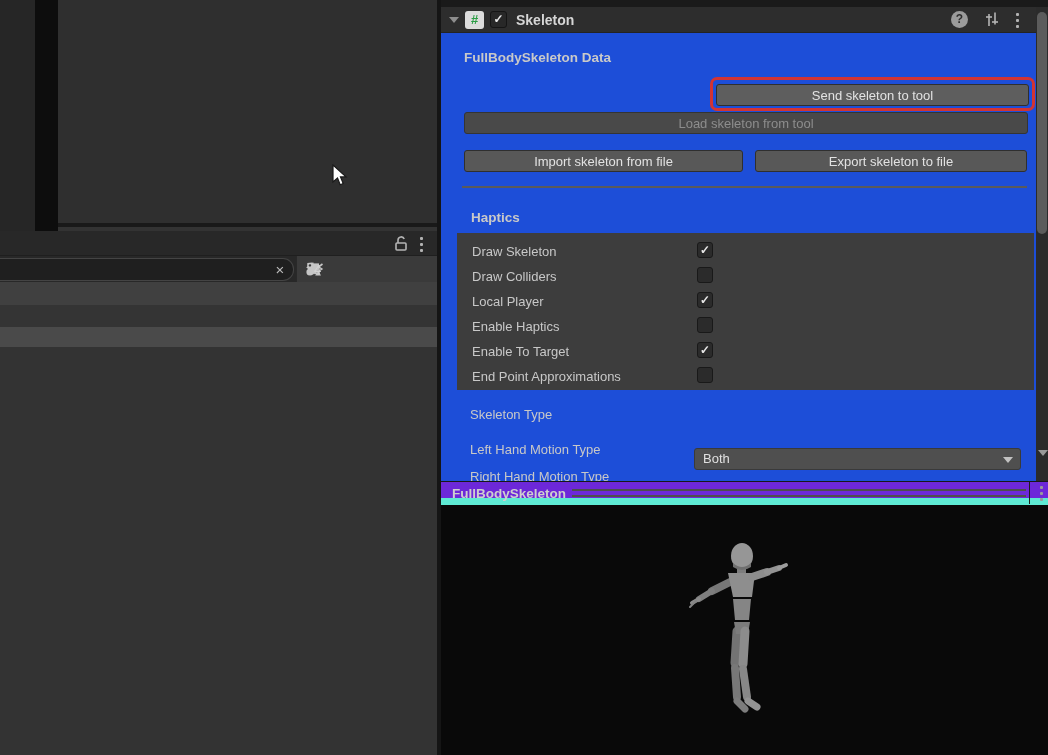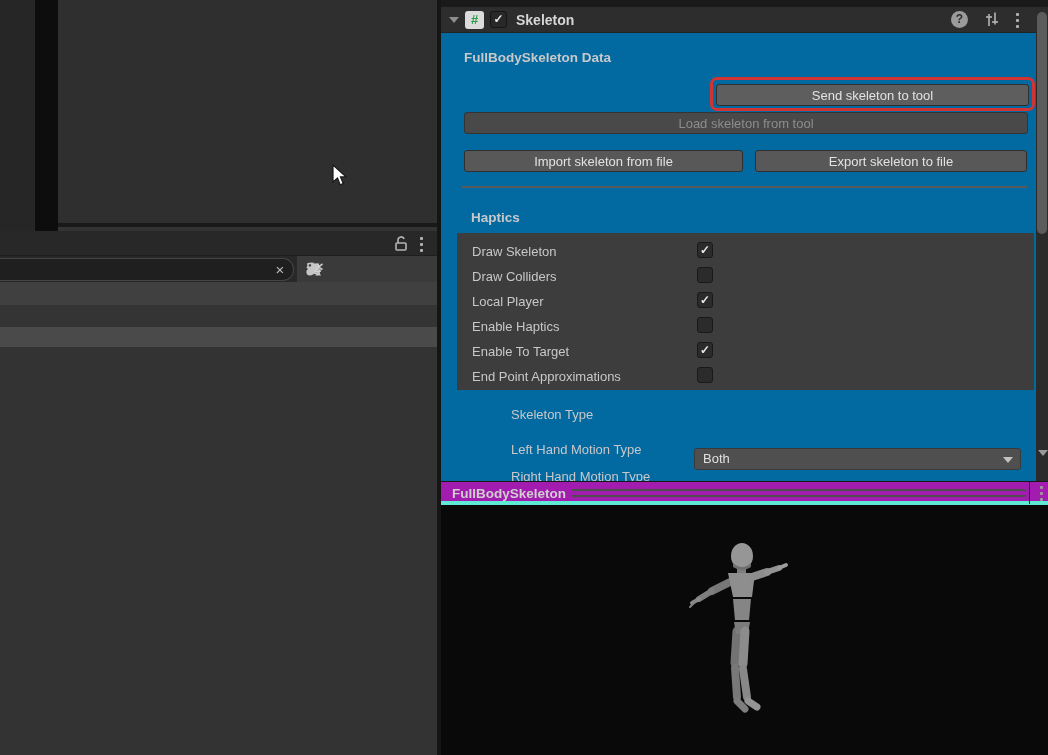--- a/index.html
+++ b/index.html
@@ -46,52 +46,52 @@
   .script-icon{left:24px;top:4px;width:19px;height:18px;background:#dcdcdc;border-radius:3px;
       text-align:center;line-height:18px;font-size:13px;font-weight:bold;color:#2a9d44;}
   .hdr-check{left:49px;top:4px;width:17px;height:17px;background:#282828;border:1px solid #151515;
       border-radius:3px;color:#eaeaea;font-size:12px;font-weight:bold;text-align:center;line-height:15px;}
   .insp-title{left:75px;top:5px;font-size:14px;font-weight:bold;color:#d6d6d6;}
   .help-icon{left:510px;top:4px;width:17px;height:17px;border-radius:50%;background:#9b9b9b;
       color:#2d2d2d;font-weight:bold;font-size:12px;text-align:center;line-height:17px;}
   .preset-icon{left:542px;top:4px;width:17px;height:17px;}
   .hdr-kebab{left:569px;top:4px;width:14px;height:18px;}
 
-  .insp-body{left:441px;top:33px;width:595px;height:448px;background:#0369a1;overflow:hidden;}
+  .insp-body{left:441px;top:33px;width:595px;height:448px;background:#1d4ed8;overflow:hidden;}
   .section-title{font-size:13.5px;font-weight:bold;color:#c9c9c9;}
   .fbs-title{left:23px;top:17px;}
   .btn{background:#585858;border:1px solid #2f2f2f;border-radius:3px;color:#e2e2e2;
       font-size:13px;display:flex;align-items:center;justify-content:center;cursor:default;}
   .btn-setup{left:23px;top:52px;width:245px;height:22px;}
   .red-rect{left:269px;top:44px;width:325px;height:34px;border:3px solid #d23434;border-radius:7px;}
   .btn-send{left:275px;top:51px;width:313px;height:22px;background:#5e5e5e;}
   .btn-load{left:23px;top:79px;width:564px;height:22px;background:#494949;color:#8d8d8d;border-color:#343434;}
   .btn-import{left:23px;top:117px;width:279px;height:22px;}
   .btn-export{left:314px;top:117px;width:272px;height:22px;}
   .divider{left:21px;top:153px;width:565px;height:2px;background:#5a5a5a;}
   .settings-title{left:30px;top:177px;}
   .settings-panel{left:16px;top:200px;width:577px;height:157px;background:#3d3d3d;}
   .trow{left:0;width:595px;height:25px;}
   .tlabel{left:31px;top:3px;font-size:13px;color:#c8c8c8;}
   .tbox{left:256px;top:1px;width:16px;height:16px;background:#2b2b2b;border:1px solid #191919;
       border-radius:3px;color:#e8e8e8;font-size:12px;font-weight:bold;text-align:center;line-height:14px;}
   .ddrow{left:0;width:595px;height:26px;}
-  .ddlabel{left:29px;top:3px;font-size:13px;color:#c8c8c8;margin-left:41px;}
+  .ddlabel{left:29px;top:3px;font-size:13px;color:#c8c8c8;}
   .ddselect{left:253px;top:0;width:327px;height:22px;background:#4f4f4f;border:1px solid #3a3a3a;
       border-radius:3px;font-size:13px;color:#e0e0e0;line-height:20px;padding-left:8px;margin-top:44px;}
   .ddarrow{right:7px;top:8px;width:0;height:0;border-left:5px solid transparent;
       border-right:5px solid transparent;border-top:6px solid #c2c2c2;}
 
   .scrollbar{left:1036px;top:7px;width:12px;height:474px;background:#2b2b2b;}
   .thumb{left:1px;top:5px;width:10px;height:222px;background:#5c5c5c;border-radius:5px;}
   .scroll-down{left:2px;top:443px;width:0;height:0;border-left:5px solid transparent;
       border-right:5px solid transparent;border-top:6px solid #999999;}
 
-  .preview-header{left:441px;top:481px;width:607px;height:24px;background:#a21caf;
-      border-top:1px solid #181818;border-bottom:4px solid #5eead4;}
+  .preview-header{left:441px;top:481px;width:607px;height:24px;background:#6d28d9;
+      border-top:1px solid #181818;border-bottom:7px solid #5eead4;}
   .pv-title{left:11px;top:4px;font-size:13.5px;font-weight:bold;color:#cfcfcf;}
   .drag-lines{left:131px;top:0;width:454px;height:24px;}
   .dline{position:absolute;left:0;width:454px;height:2px;background:#4e4e4e;}
   .dl1{top:7px}.dl2{top:13px}
   .pv-vline{left:588px;top:0;width:1px;height:22px;background:#1c1c1c;}
   .pv-kebab{left:593px;top:2px;width:14px;height:20px;}
   .pv-kebab .dot{background:#9a9a9a;}
 
   .preview-body{left:441px;top:505px;width:607px;height:250px;background:#090909;}
   .mannequin{left:219px;top:20px;width:180px;height:220px;}

